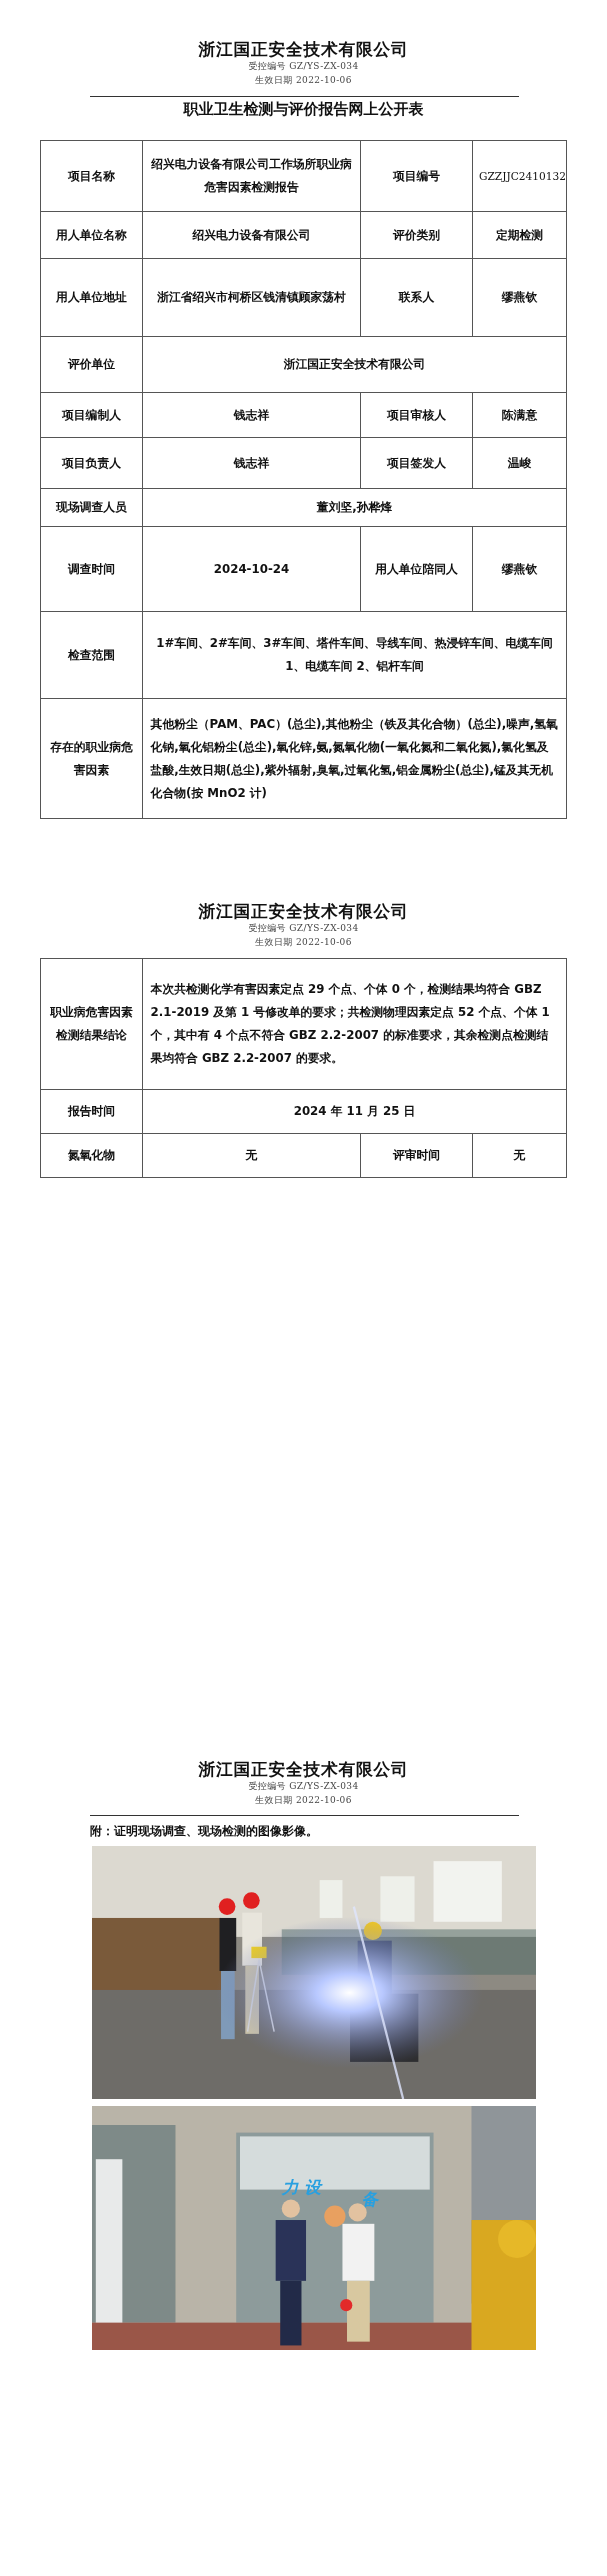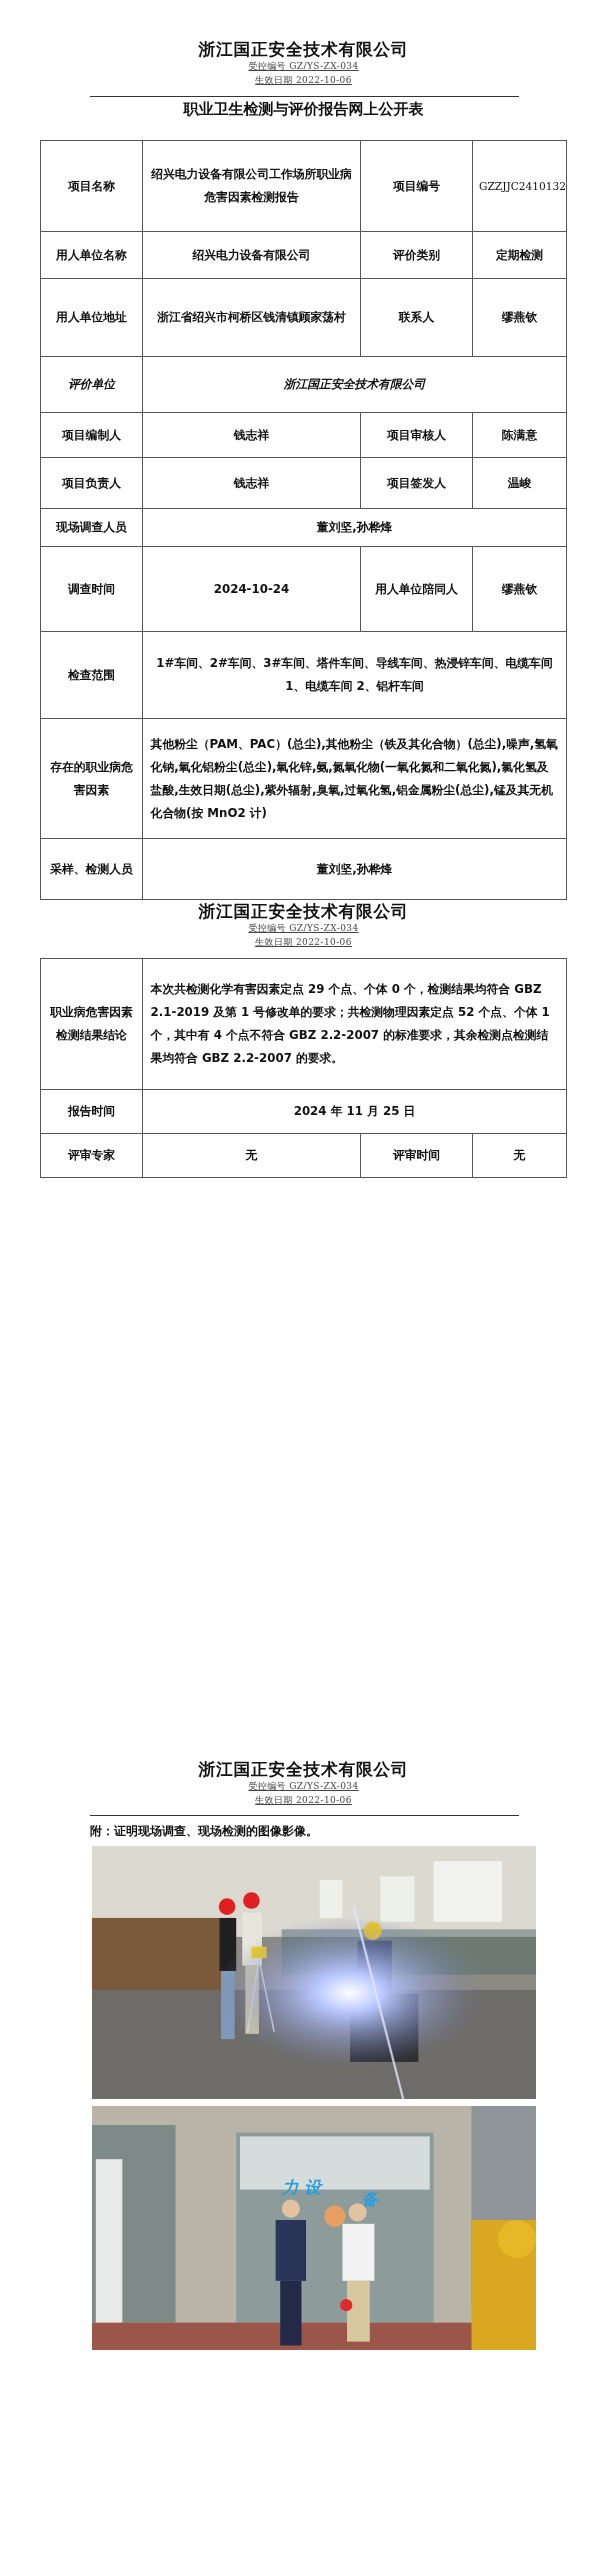--- a/index.html
+++ b/index.html
@@ -2,21 +2,21 @@
 <html style="font-size:12px"><head>
 <meta charset="utf-8">
 <style>
   html, body { margin:0; padding:0; background:#ffffff; }
   body { width:607px; height:2576px; position:relative; overflow:hidden;
          font-family:"DejaVu Serif","Liberation Serif",serif; color:#111; }
   .page { position:absolute; left:0; width:607px; }
   .hdr { text-align:center; }
   .company { font-family:"DejaVu Sans","Liberation Sans",sans-serif; font-weight:bold;
              font-size:16.7px; letter-spacing:0.8px; color:#111; line-height:21px; }
-  .meta { font-size:9px; color:#444; line-height:13.7px; letter-spacing:0.4px;text-decoration:underline; }
+  .meta { font-size:9px; color:#444; line-height:13.7px; letter-spacing:0.4px; }
   .rule { position:absolute; left:90px; width:429px; height:0; border-top:1.5px solid #333; }
   .form-title { position:absolute; left:0; width:607px; text-align:center;
                 font-family:Liberation Serif, serif; font-weight:bold;
                 font-size:15px; color:#111; }
   table.grid { position:absolute; left:40px; width:527px; border-collapse:collapse; table-layout:fixed; }
   table.grid td { border:1.1px solid #555; text-align:center; vertical-align:middle;
                   font-family:"DejaVu Sans","Liberation Sans",sans-serif; font-weight:bold;
                   font-size:11.8px; line-height:23px; padding:4.6px 6px; color:#111; }
   table.grid td.label { padding:3px 4.6px; }
   table.grid td.left { text-align:left; padding:3px 7.6px; }
@@ -38,39 +38,39 @@
   <div class="form-title" style="top:100px;">职业卫生检测与评价报告网上公开表</div>
 
   <table class="grid" style="top:140px;">
     <colgroup>
       <col style="width:102px">
         <col style="width:218px">
         <col style="width:112px">
         <col style="width:94px">
     </colgroup>
     <tbody>
-        <tr style="height:91px;">
+        <tr style="height:71px;">
       <td class="label">项目名称</td>
       <td>绍兴电力设备有限公司工作场所职业病危害因素检测报告</td>
       <td>项目编号</td>
       <td style="font-weight:normal; font-family:'DejaVu Serif','Liberation Serif',serif; font-size:10.6px;">GZZJJC2410132</td>
     </tr>
     <tr style="height:47px;">
       <td class="label">用人单位名称</td>
       <td>绍兴电力设备有限公司</td>
       <td>评价类别</td>
       <td>定期检测</td>
     </tr>
     <tr style="height:78px;">
       <td class="label">用人单位地址</td>
       <td>浙江省绍兴市柯桥区钱清镇顾家荡村</td>
       <td>联系人</td>
       <td>缪燕钦</td>
     </tr>
-    <tr style="height:56px;font-style:italic;">
+    <tr style="height:56px;">
       <td class="label">评价单位</td>
       <td colspan="3">浙江国正安全技术有限公司</td>
     </tr>
     <tr style="height:45px;">
       <td class="label">项目编制人</td>
       <td>钱志祥</td>
       <td>项目审核人</td>
       <td>陈满意</td>
     </tr>
     <tr style="height:51px;">
@@ -89,24 +89,20 @@
       <td>用人单位陪同人</td>
       <td>缪燕钦</td>
     </tr>
     <tr style="height:87px;">
       <td class="label">检查范围</td>
       <td colspan="3">1#车间、2#车间、3#车间、塔件车间、导线车间、热浸锌车间、电缆车间 1、电缆车间 2、铝杆车间</td>
     </tr>
     <tr style="height:120px;">
       <td class="label">存在的职业病危害因素</td>
       <td colspan="3" class="left">其他粉尘（PAM、PAC）(总尘),其他粉尘（铁及其化合物）(总尘),噪声,氢氧化钠,氧化铝粉尘(总尘),氧化锌,氨,氮氧化物(一氧化氮和二氧化氮),氯化氢及盐酸,生效日期(总尘),紫外辐射,臭氧,过氧化氢,铝金属粉尘(总尘),锰及其无机化合物(按 MnO2 计)</td>
-    </tr>
-    <tr style="height:61px;">
-      <td class="label">采样、检测人员</td>
-      <td colspan="3">董刘坚,孙桦烽</td>
     </tr>
   </tbody>
     </table>
 </div>
 
 <div class="page" style="top:0;">
   <div class="hdr" style="position:absolute; top:901px; left:0; width:607px;">
     <div class="company">浙江国正安全技术有限公司</div>
     <div class="meta">受控编号 GZ/YS-ZX-034</div>
     <div class="meta">生效日期 2022-10-06</div>
@@ -123,21 +119,21 @@
     <tbody>
     <tr style="height:131px;">
       <td class="label">职业病危害因素检测结果结论</td>
       <td colspan="3" class="left">本次共检测化学有害因素定点 29 个点、个体 0 个，检测结果均符合 GBZ 2.1-2019 及第 1 号修改单的要求；共检测物理因素定点 52 个点、个体 1 个，其中有 4 个点不符合 GBZ 2.2-2007 的标准要求，其余检测点检测结果均符合 GBZ 2.2-2007 的要求。</td>
     </tr>
     <tr style="height:44px;">
       <td class="label">报告时间</td>
       <td colspan="3">2024 年 11 月 25 日</td>
     </tr>
     <tr style="height:44px;">
-      <td class="label">评审专家</td>
+      <td class="label">氮氧化物</td>
       <td>无</td>
       <td>评审时间</td>
       <td>无</td>
     </tr>
   </tbody>
     </table>
 </div>
 
 <div class="page" style="top:0;">
   <div class="hdr" style="position:absolute; top:1759px; left:0; width:607px;">

